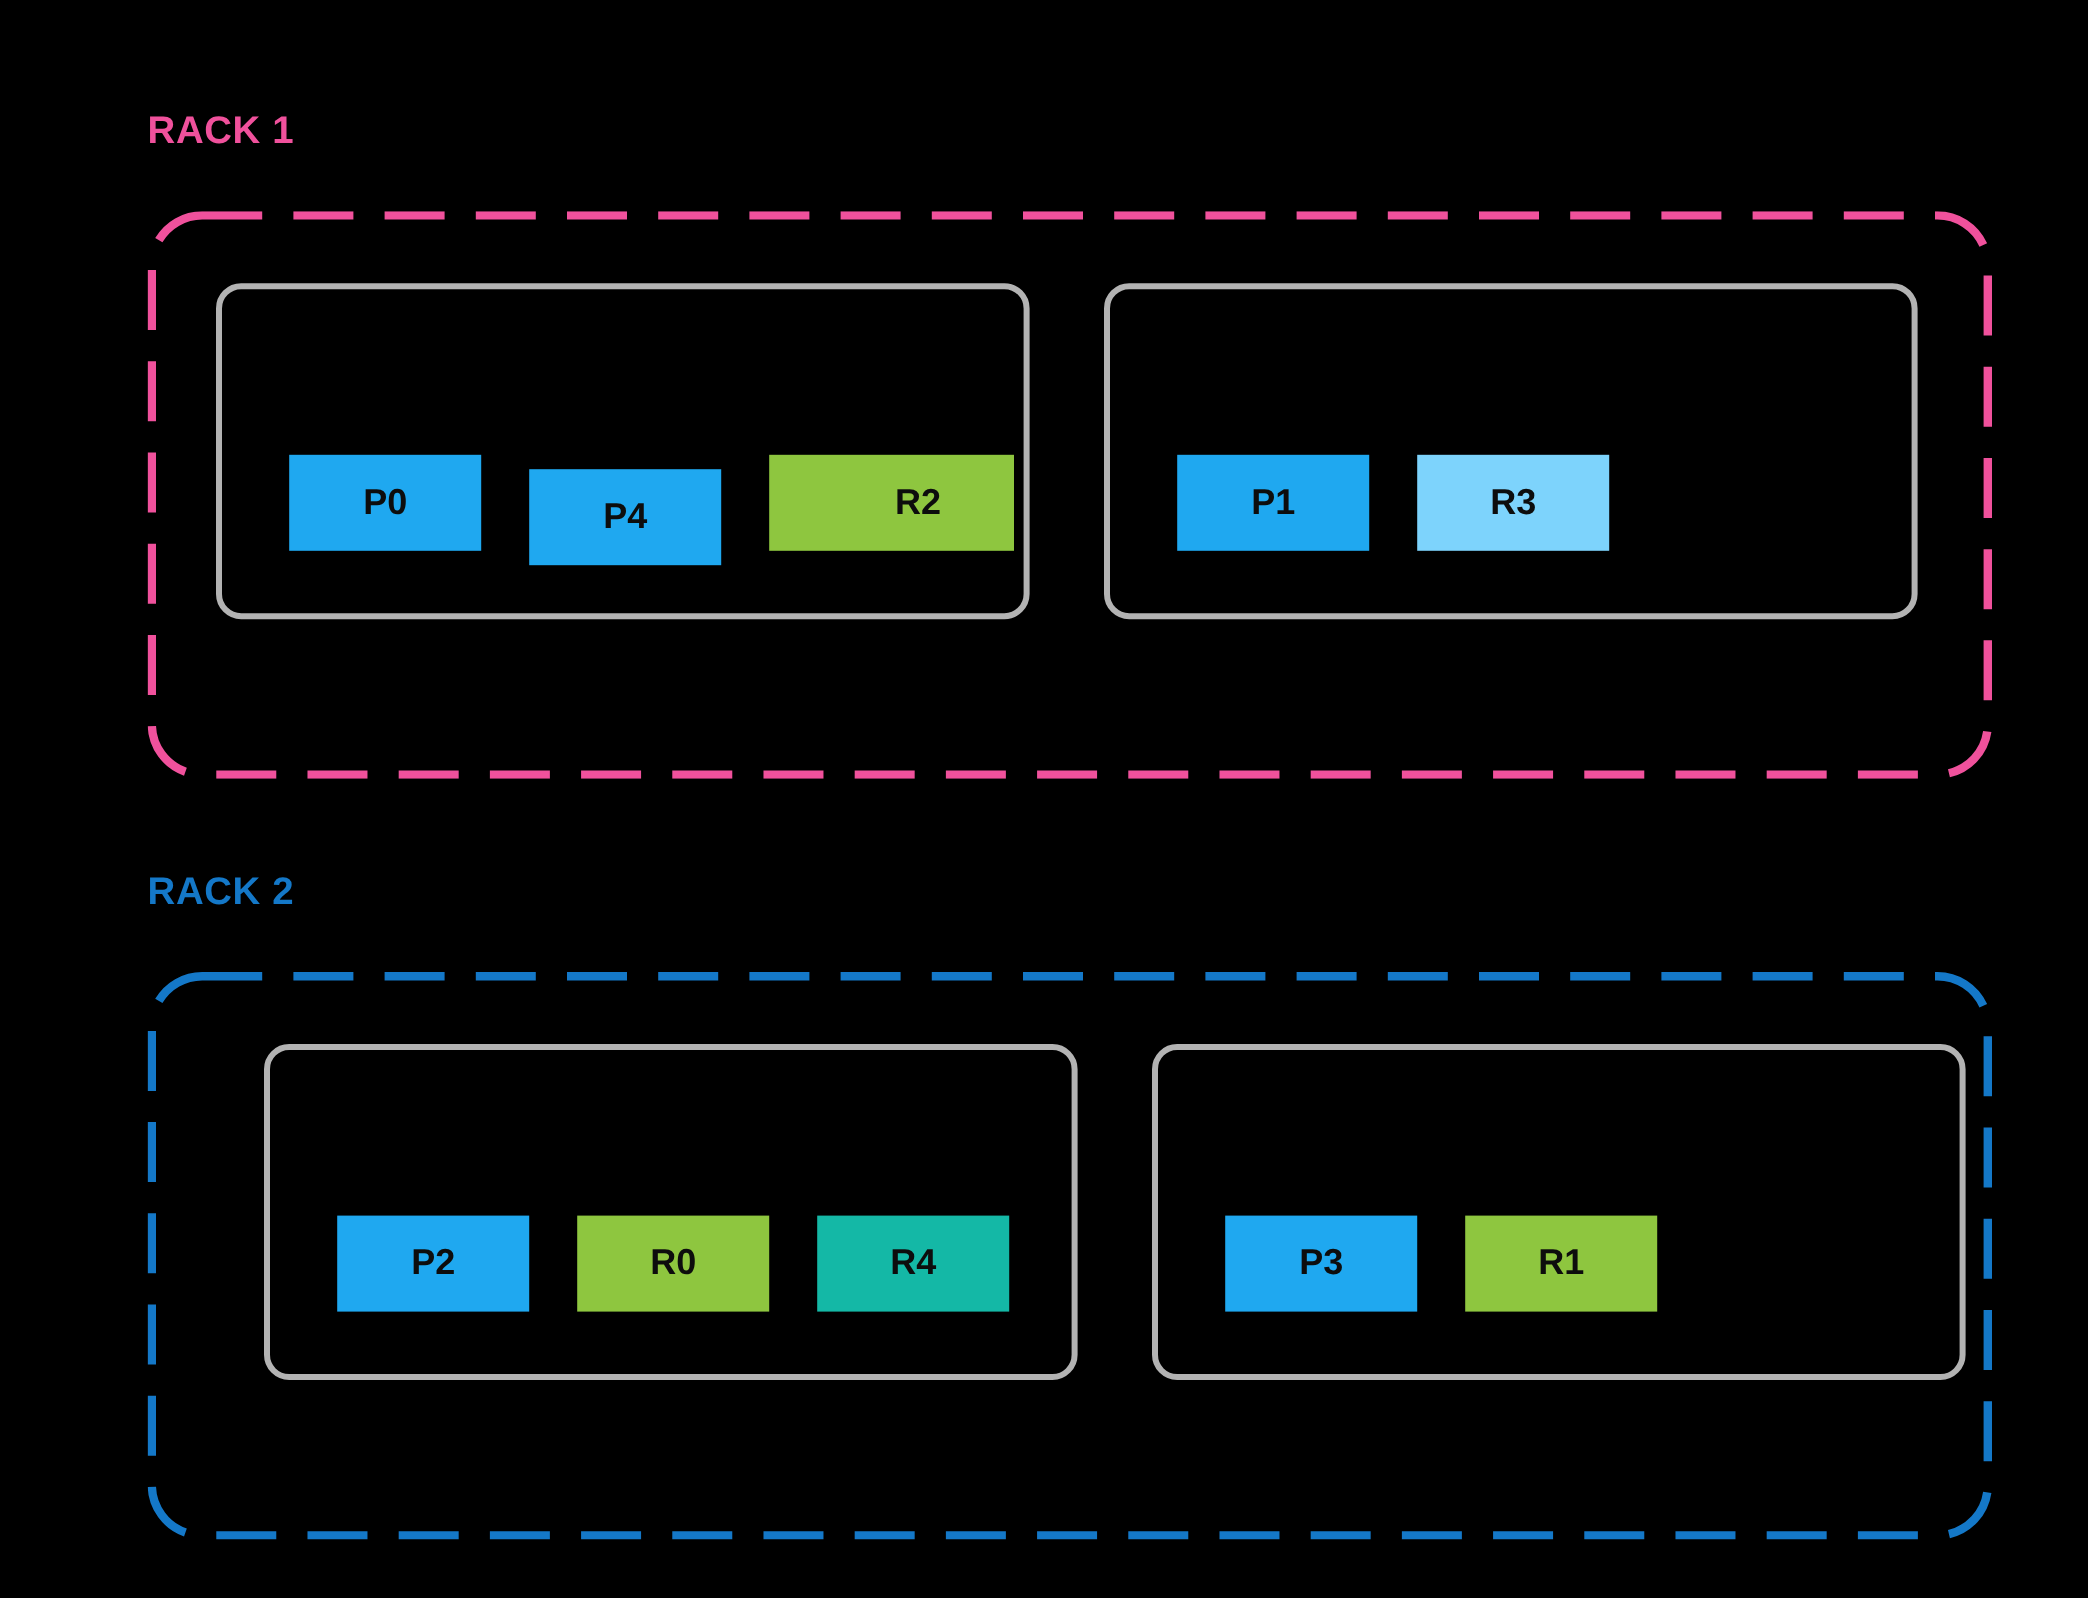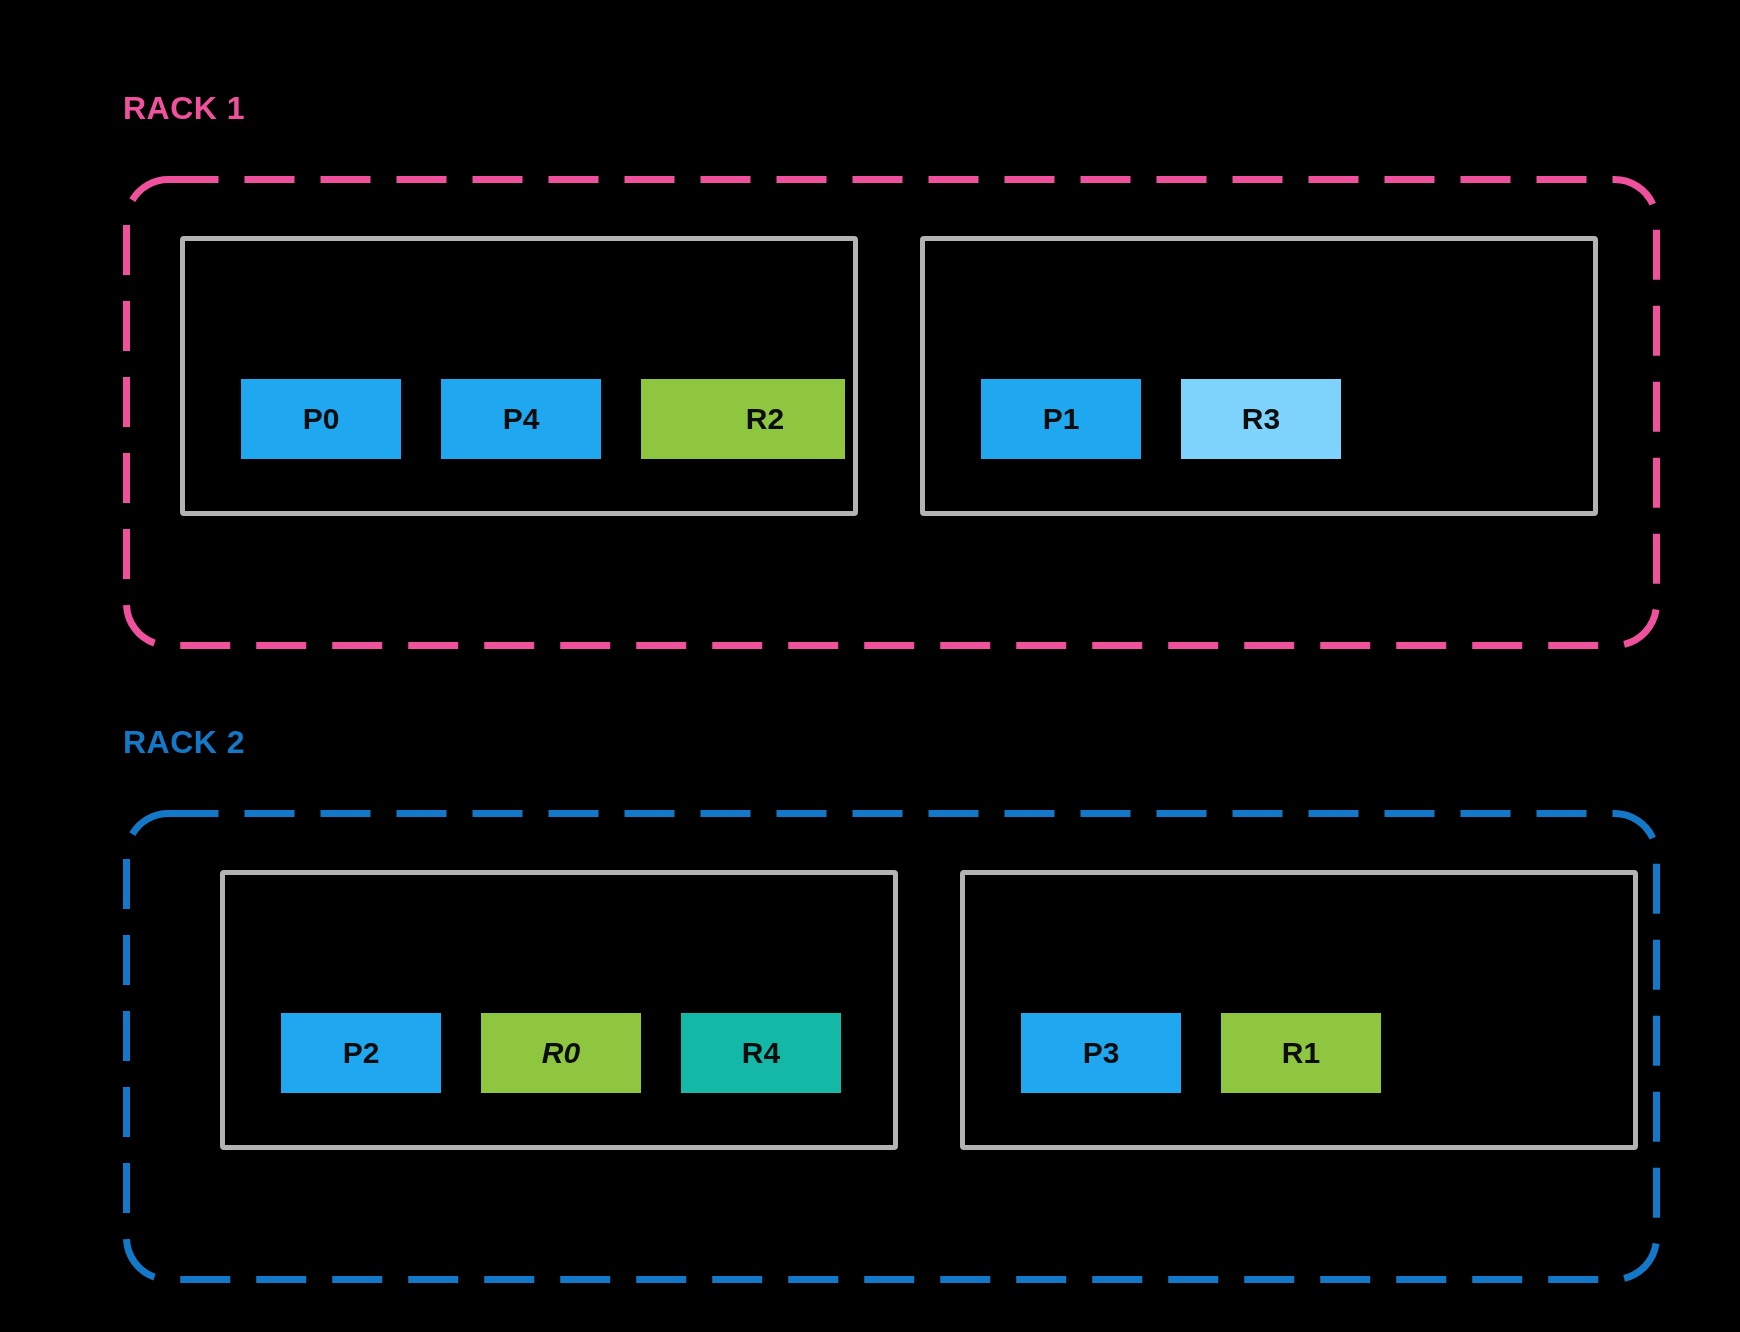--- a/index.html
+++ b/index.html
@@ -50,21 +50,21 @@
     align-items: flex-start;
     gap: 62px;
     padding: 60px 0 0 57px;
     box-sizing: border-box;
   }
   .host {
     position: relative;
     width: 678px;
     height: 280px;
     border: 5px solid #b3b3b3;
-    border-radius: 4px;
+    border-radius: 21px;
     box-sizing: border-box;
     flex: 0 0 auto;
   }
   .chip-row {
     position: absolute;
     left: 56px;
     top: 138px;
     display: flex;
     gap: 40px;
   }
@@ -87,21 +87,21 @@
     <div class="rack" data-rack-index="0">
     <div class="rack-label" style="color: rgb(240, 81, 156); margin-top: 16px;">RACK 1</div>
     <div class="rack-outline-wrap">
       <svg class="rack-outline" width="1537" height="473" xmlns="http://www.w3.org/2000/svg" aria-hidden="true">
         <rect x="3.5" y="3.5" width="1530" height="466" rx="42" ry="42" fill="none" stroke="#f0519c" stroke-width="7" stroke-dasharray="50 26"></rect>
       </svg>
       <div class="rack-hosts">
           <div class="host" style="border-color: rgb(179, 179, 179);">
             <div class="chip-row">
               <div class="chip" style="background: rgb(31, 168, 240); color: rgb(13, 13, 13);">P0</div>
-              <div class="chip" style="background: rgb(31, 168, 240); color: rgb(13, 13, 13);">P4</div>
+              <div class="chip" style="background: rgb(31, 168, 240); color: rgb(13, 13, 13); margin-top: 12px;">P4</div>
               <div class="chip" style="background: rgb(142, 198, 63); color: rgb(13, 13, 13); padding-left: 44px;">R2</div>
             </div>
           </div>
           <div class="host" style="border-color: rgb(179, 179, 179); text-decoration: underline;">
             <div class="chip-row">
               <div class="chip" style="background: rgb(31, 168, 240); color: rgb(13, 13, 13);">P1</div>
               <div class="chip" style="background: #7dd3fc; color: rgb(13, 13, 13);">R3</div>
             </div>
           </div>
         </div>
@@ -110,21 +110,21 @@
     <div class="rack" data-rack-index="1">
     <div class="rack-label" style="color: rgb(20, 120, 200);">RACK 2</div>
     <div class="rack-outline-wrap">
       <svg class="rack-outline" width="1537" height="473" xmlns="http://www.w3.org/2000/svg" aria-hidden="true">
         <rect x="3.5" y="3.5" width="1530" height="466" rx="42" ry="42" fill="none" stroke="#1478c8" stroke-width="7" stroke-dasharray="50 26"></rect>
       </svg>
       <div class="rack-hosts">
           <div class="host" style="border-color: rgb(179, 179, 179); margin-left: 40px;">
             <div class="chip-row">
               <div class="chip" style="background: rgb(31, 168, 240); color: rgb(13, 13, 13);">P2</div>
-              <div class="chip" style="background: rgb(142, 198, 63); color: rgb(13, 13, 13); font-style: italic;">R0</div>
+              <div class="chip" style="background: rgb(142, 198, 63); color: rgb(13, 13, 13);">R0</div>
               <div class="chip" style="background: #14b8a6; color: rgb(13, 13, 13);">R4</div>
             </div>
           </div>
           <div class="host" style="border-color: rgb(179, 179, 179);">
             <div class="chip-row">
               <div class="chip" style="background: rgb(31, 168, 240); color: rgb(13, 13, 13);">P3</div>
               <div class="chip" style="background: rgb(142, 198, 63); color: rgb(13, 13, 13);">R1</div>
             </div>
           </div>
         </div>

